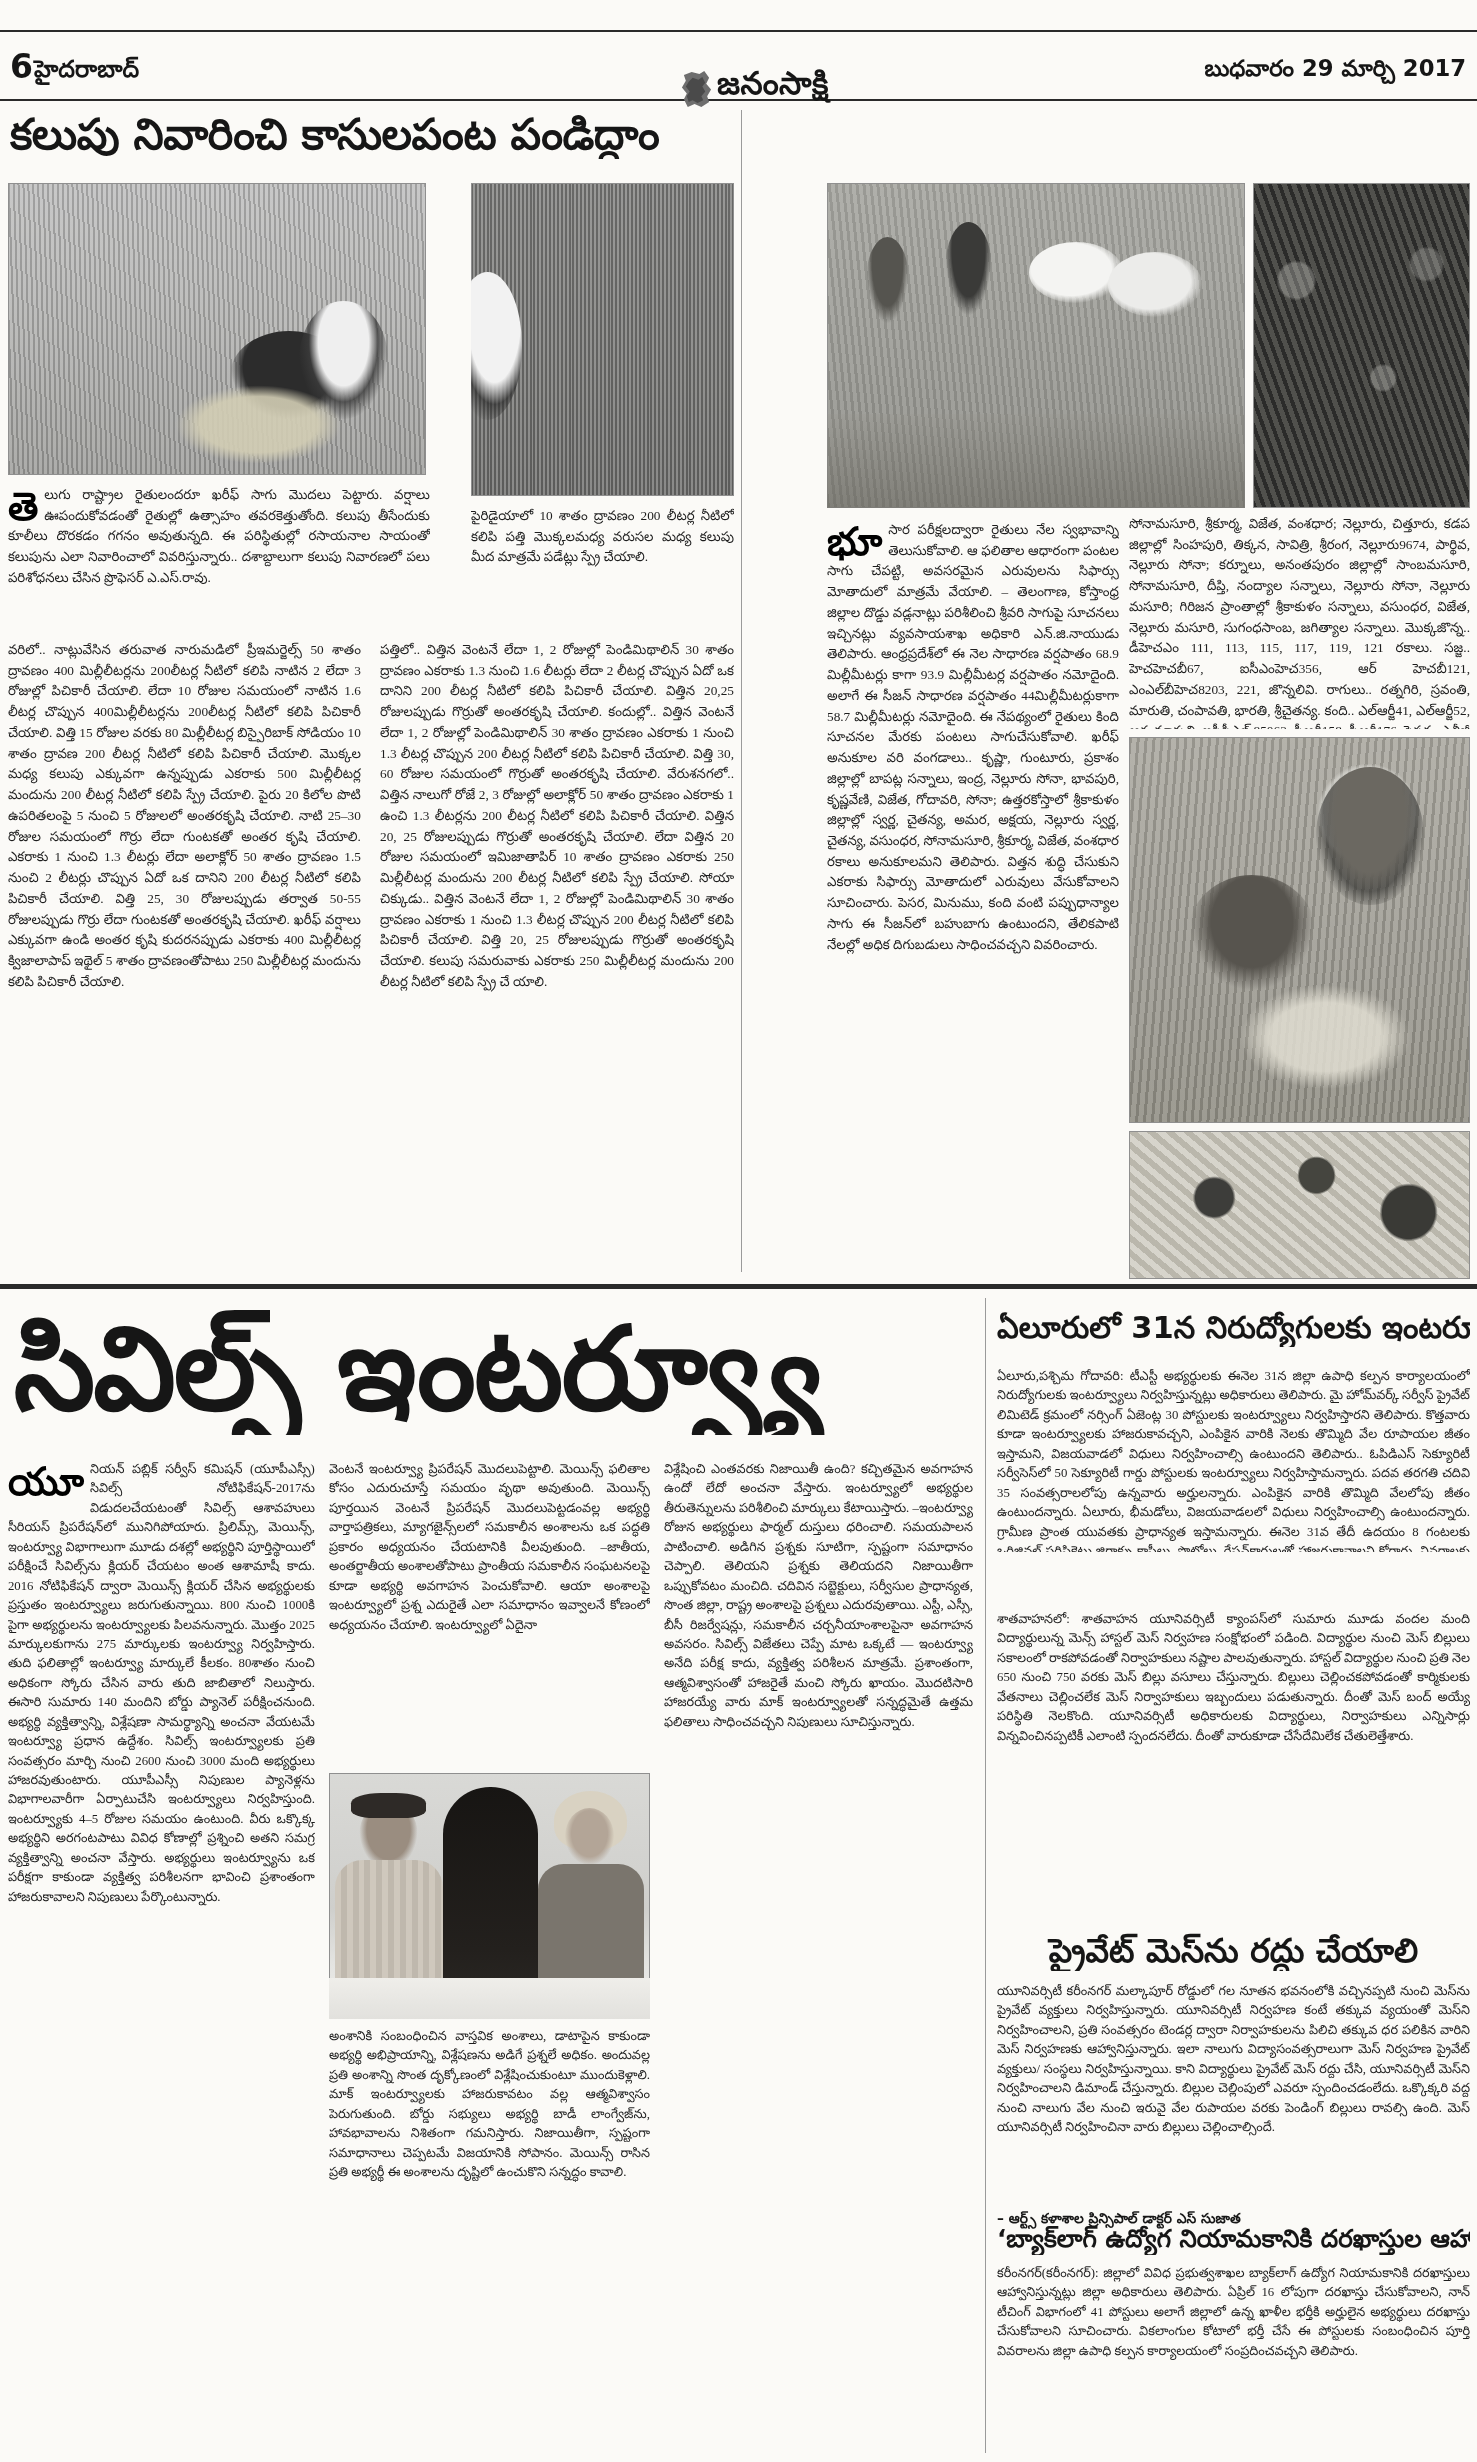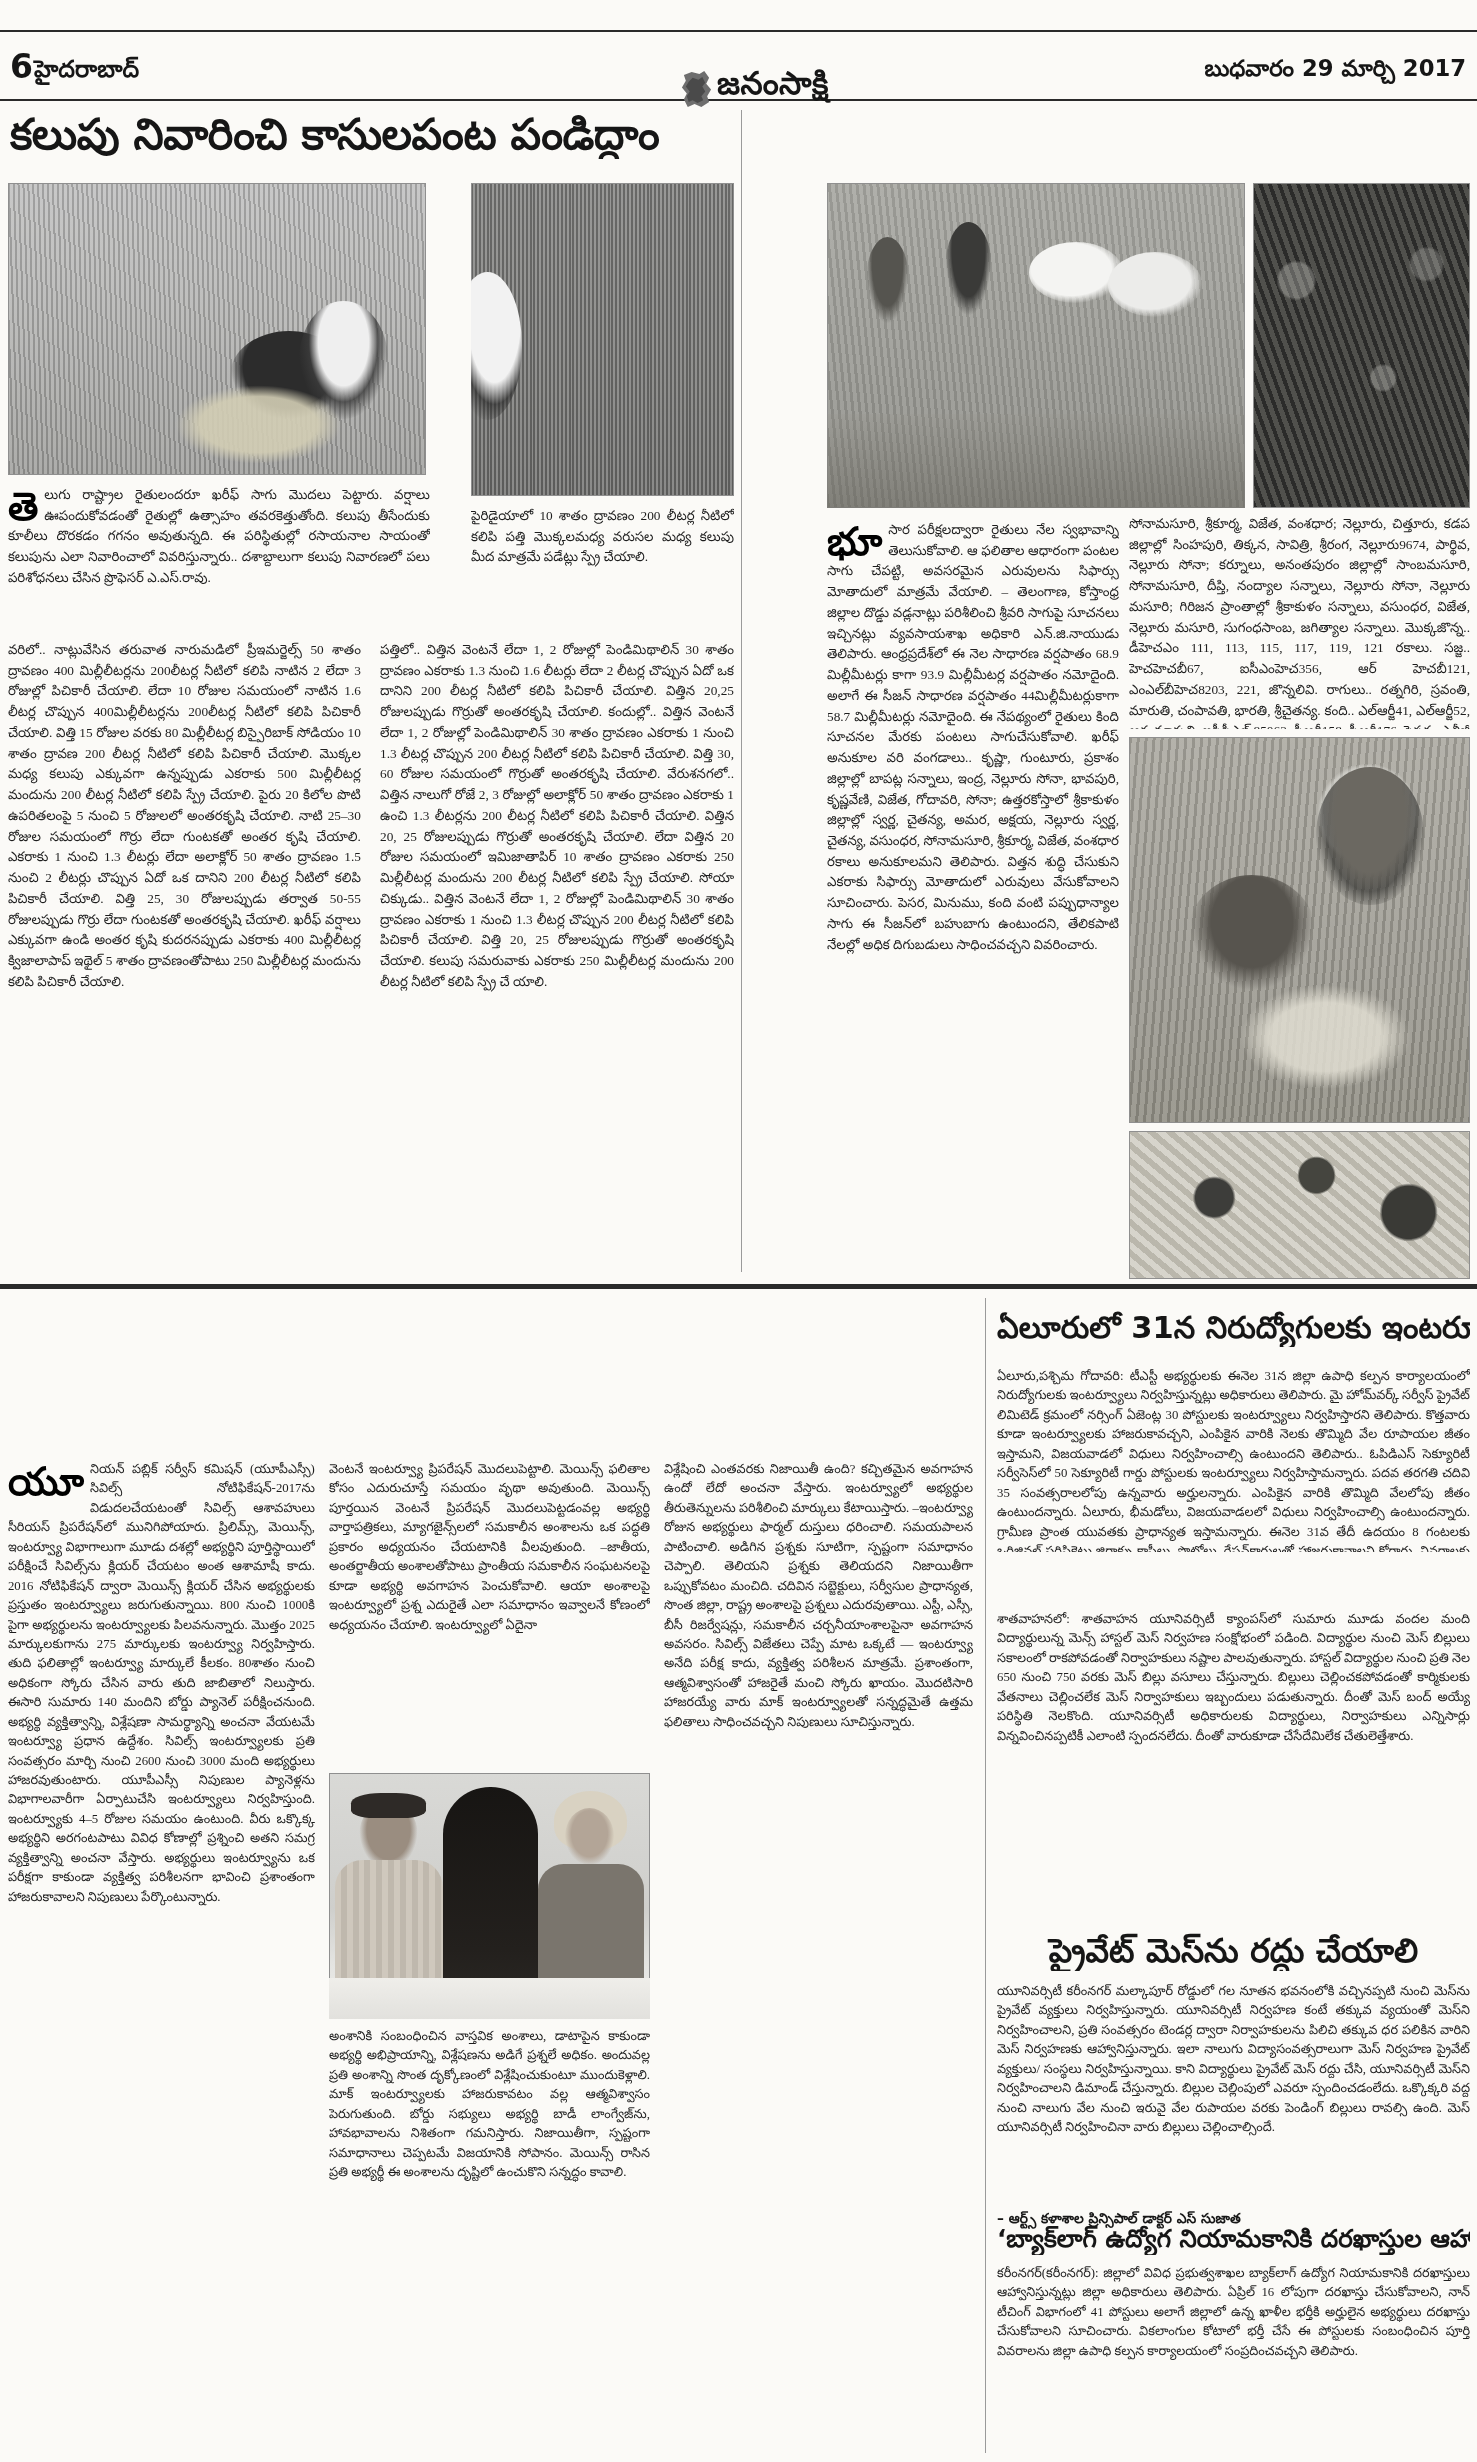--- a/index.html
+++ b/index.html
@@ -120,20 +120,21 @@
   <div class="photo ph-groundnut" style="left:1129px;top:737px;width:341px;height:386px;">
     <div class="blob" style="left:187px;top:29.6px;width:108px;height:138px;background:radial-gradient(ellipse at 50% 35%, #6b6861 0 45%, rgba(40,40,38,.6) 60%, transparent 75%);"></div>
     <div class="blob" style="left:59px;top:138px;width:128px;height:118px;background:radial-gradient(ellipse at 50% 40%, #57544e 0 45%, transparent 68%);"></div>
     <div class="blob" style="left:108px;top:246px;width:177px;height:108px;background:radial-gradient(ellipse, rgba(225,222,210,.85) 0 45%, transparent 68%);"></div>
   </div>
 
   <div class="photo ph-pulses" style="left:1129px;top:1131px;width:341px;height:148px;"></div>
 
   <div class="rule" style="left:0;top:1284px;width:1478px;height:4.9px;"></div>
 
+  <div class="abs head-mega" style="left:13.8px;top:1302px;width:965px;">సివిల్స్ ఇంటర్వ్యూ</div>
 
   <div class="abs body-txt small" style="left:7.9px;top:1460px;width:307px;height:991px;">
     <span class="dropcap">యూ</span><span>నియన్ పబ్లిక్ సర్వీస్ కమిషన్ (యూపీఎస్సీ) సివిల్స్ నోటిఫికేషన్-2017ను విడుదలచేయటంతో సివిల్స్ ఆశావహులు సీరియస్ ప్రిపరేషన్‌లో మునిగిపోయారు. ప్రిలిమ్స్, మెయిన్స్, ఇంటర్వ్యూ విభాగాలుగా మూడు దశల్లో అభ్యర్థిని పూర్తిస్థాయిలో పరీక్షించే సివిల్స్‌ను క్లియర్ చేయటం అంత ఆశామాషీ కాదు. 2016 నోటిఫికేషన్ ద్వారా మెయిన్స్ క్లియర్ చేసిన అభ్యర్థులకు ప్రస్తుతం ఇంటర్వ్యూలు జరుగుతున్నాయి. 800 నుంచి 1000కి పైగా అభ్యర్థులను ఇంటర్వ్యూలకు పిలవనున్నారు. మొత్తం 2025 మార్కులకుగాను 275 మార్కులకు ఇంటర్వ్యూ నిర్వహిస్తారు. తుది ఫలితాల్లో ఇంటర్వ్యూ మార్కులే కీలకం. 80శాతం నుంచి అధికంగా స్కోరు చేసిన వారు తుది జాబితాలో నిలుస్తారు. ఈసారి సుమారు 140 మందిని బోర్డు ప్యానెల్ పరీక్షించనుంది. అభ్యర్థి వ్యక్తిత్వాన్ని, విశ్లేషణా సామర్థ్యాన్ని అంచనా వేయటమే ఇంటర్వ్యూ ప్రధాన ఉద్దేశం. సివిల్స్ ఇంటర్వ్యూలకు ప్రతి సంవత్సరం మార్చి నుంచి 2600 నుంచి 3000 మంది అభ్యర్థులు హాజరవుతుంటారు. యూపీఎస్సీ నిపుణుల ప్యానెళ్లను విభాగాలవారీగా ఏర్పాటుచేసి ఇంటర్వ్యూలు నిర్వహిస్తుంది. ఇంటర్వ్యూకు 4–5 రోజుల సమయం ఉంటుంది. వీరు ఒక్కొక్క అభ్యర్థిని అరగంటపాటు వివిధ కోణాల్లో ప్రశ్నించి అతని సమగ్ర వ్యక్తిత్వాన్ని అంచనా వేస్తారు. అభ్యర్థులు ఇంటర్వ్యూను ఒక పరీక్షగా కాకుండా వ్యక్తిత్వ పరిశీలనగా భావించి ప్రశాంతంగా హాజరుకావాలని నిపుణులు పేర్కొంటున్నారు.</span>
   </div>
 
   <div class="abs body-txt small" style="left:329px;top:1460px;width:321px;height:307px;">వెంటనే ఇంటర్వ్యూ ప్రిపరేషన్ మొదలుపెట్టాలి. మెయిన్స్ ఫలితాల కోసం ఎదురుచూస్తే సమయం వృథా అవుతుంది. మెయిన్స్ పూర్తయిన వెంటనే ప్రిపరేషన్ మొదలుపెట్టడంవల్ల అభ్యర్థి వార్తాపత్రికలు, మ్యాగజైన్స్‌లలో సమకాలీన అంశాలను ఒక పద్ధతి ప్రకారం అధ్యయనం చేయటానికి వీలవుతుంది. –జాతీయ, అంతర్జాతీయ అంశాలతోపాటు ప్రాంతీయ సమకాలీన సంఘటనలపై కూడా అభ్యర్థి అవగాహన పెంచుకోవాలి. ఆయా అంశాలపై ఇంటర్వ్యూలో ప్రశ్న ఎదురైతే ఎలా సమాధానం ఇవ్వాలనే కోణంలో అధ్యయనం చేయాలి. ఇంటర్వ్యూలో ఏదైనా</div>
 
   <div class="photo ph-interview" style="left:329px;top:1773px;width:321px;height:246px;">
     <div class="blob" style="left:29.6px;top:27.6px;width:59px;height:69px;background:radial-gradient(ellipse at 50% 42%, #9a8d80 0 52%, transparent 70%);"></div>
     <div class="abs" style="left:21.7px;top:19.7px;width:75px;height:25.6px;border-radius:40% 40% 30% 30%;background:#2e2a27;"></div>

